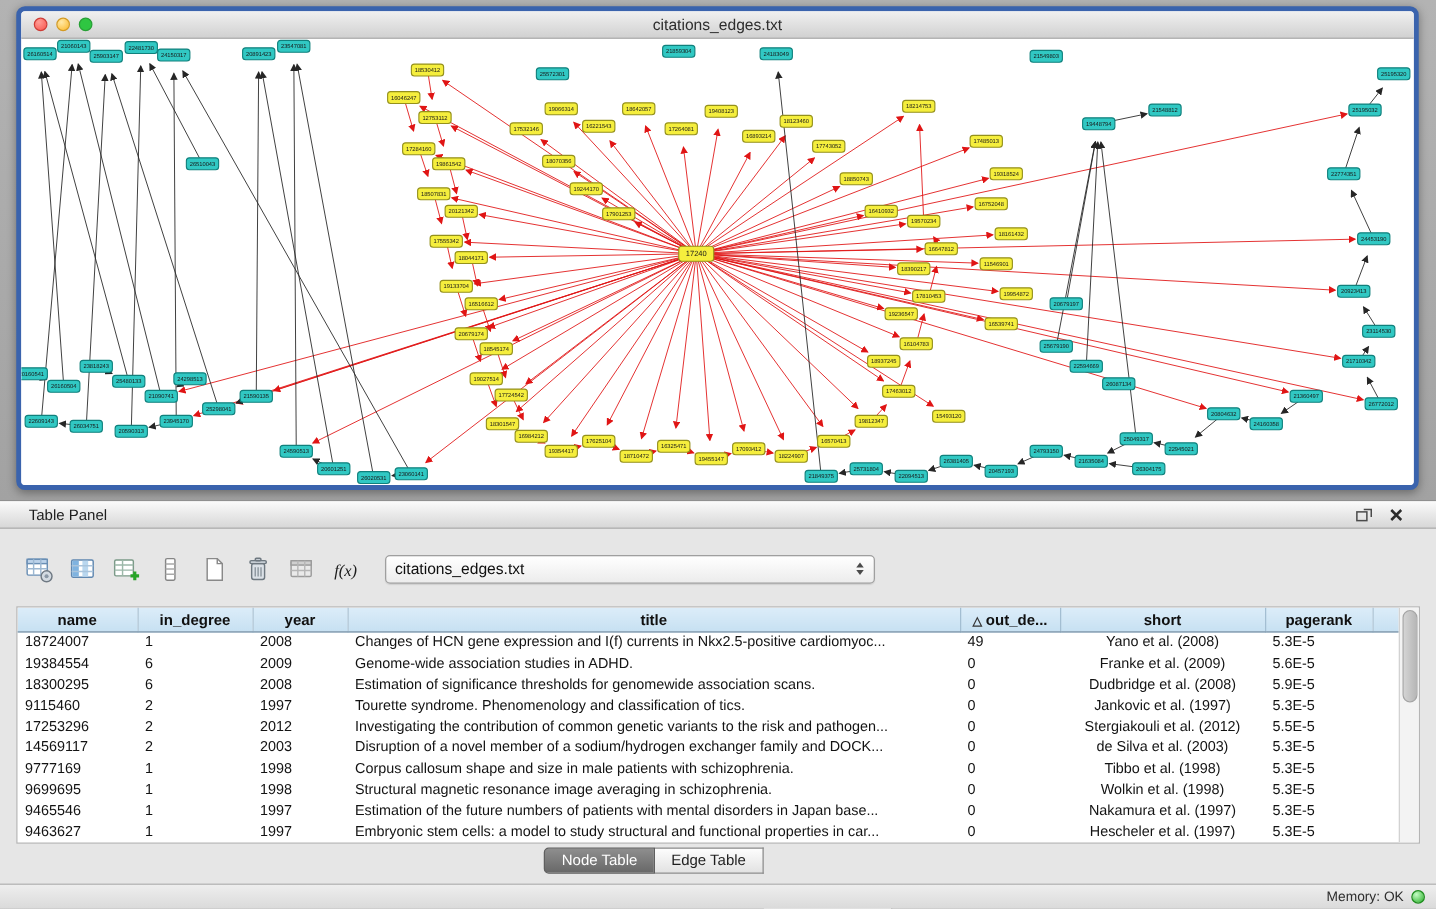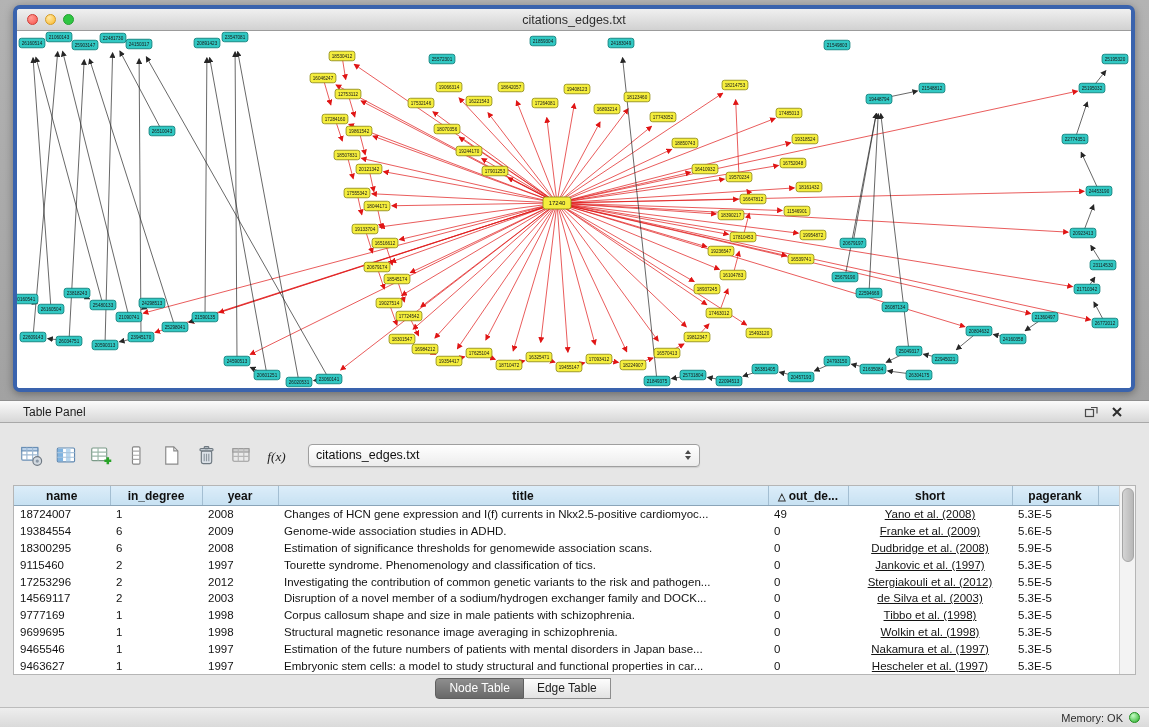--- a/index.html
+++ b/index.html
@@ -42,21 +42,21 @@
   .tablewrap{position:absolute;left:13px;top:84px;width:1123px;height:190px;background:#fff;border:1px solid #b5b5b5;box-sizing:border-box;display:flex;overflow:hidden;}
   table{border-collapse:collapse;table-layout:fixed;width:1106px;font-size:11.5px;}
   thead th{
     height:19px;background:linear-gradient(#dcedf9,#c7e1f2);
     border-right:1px solid #a3bed2;border-bottom:1px solid #8aa4b8;
     font-weight:bold;font-size:12px;color:#101010;padding:0 4px;
     overflow:hidden;white-space:nowrap;text-align:center;
   }
   thead th.filler{border-right:none;}
   tbody td{height:16px;padding:0 6px;white-space:nowrap;overflow:hidden;color:#131313;}
-  tbody td.center{text-align:center;text-decoration:underline;}
+  tbody td.center{text-align:center;}
   .sort{font-size:10px;margin-right:3px;color:#333;}
   .vscroll{width:15px;background:#f3f3f3;border-left:1px solid #d2d2d2;position:relative;flex:none;}
   .vthumb{position:absolute;left:2px;top:2px;width:10px;height:72px;background:linear-gradient(90deg,#d4d4d4,#b7b7b7);border:1px solid #a5a5a5;border-radius:6px;}
   .tabs{position:absolute;left:0;right:0;top:277px;display:flex;justify-content:center;}
   .tab{
     height:19px;line-height:19px;padding:0 13px;font-size:12px;color:#1e1e1e;
     border:1px solid #8d8d8d;border-left:none;background:linear-gradient(#fdfdfd,#e2e2e2);
   }
   .tab:first-child{border-left:1px solid #8d8d8d;border-radius:4px 0 0 4px;}
   .tab:last-child{border-radius:0 4px 4px 0;margin-top:44px;}

